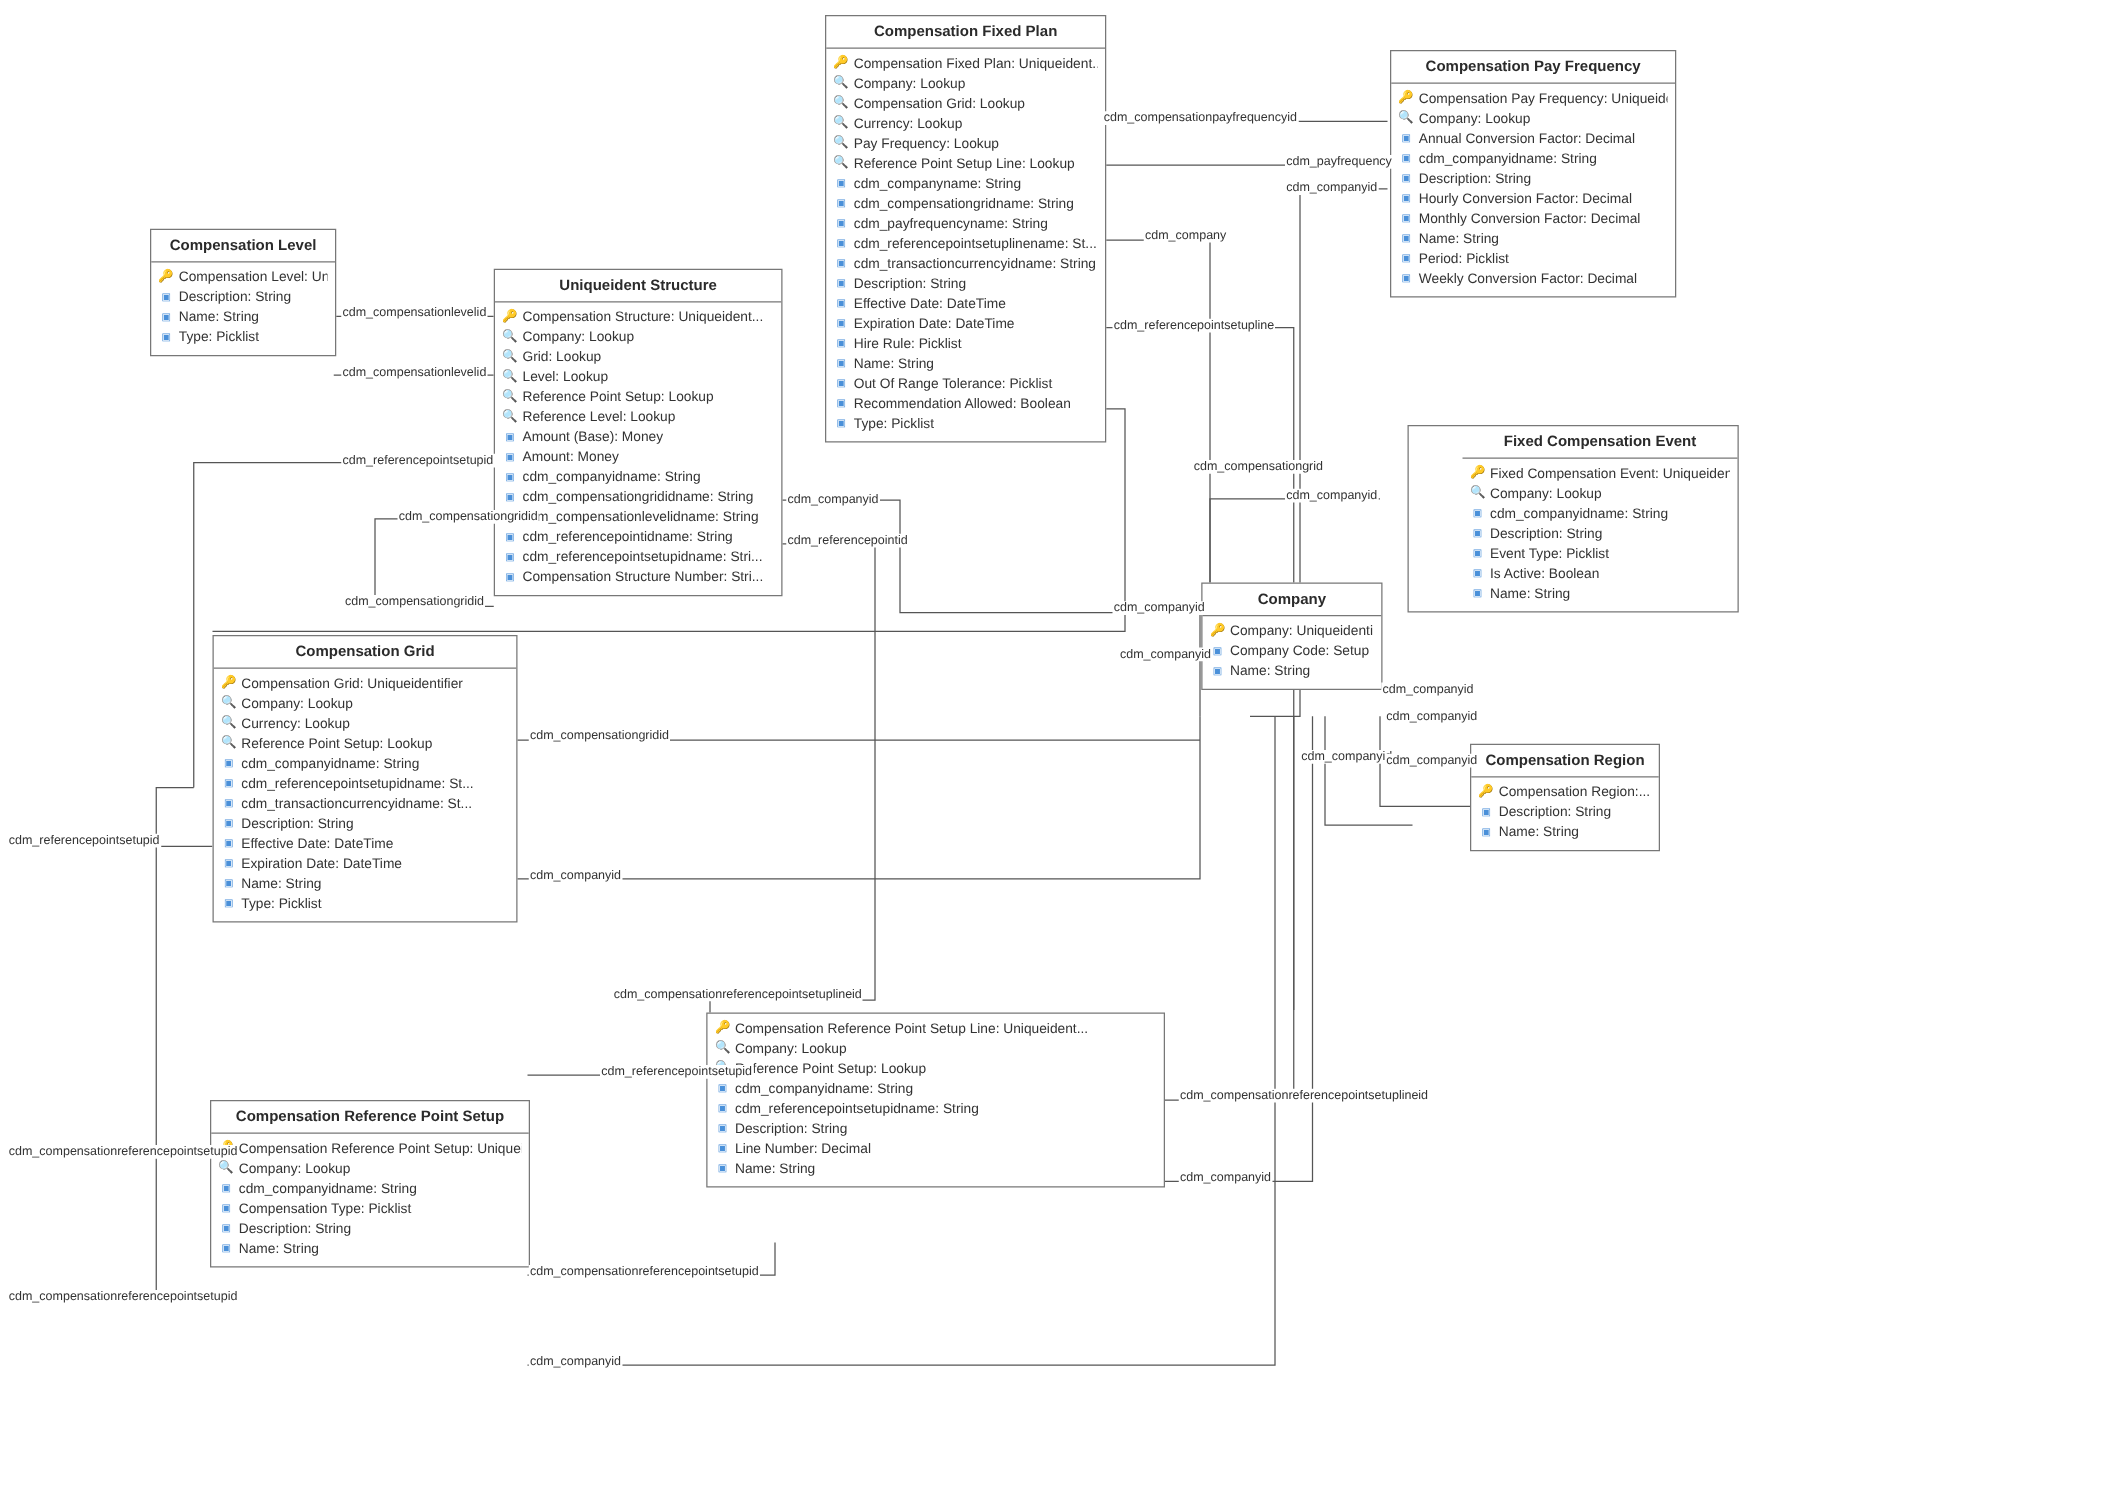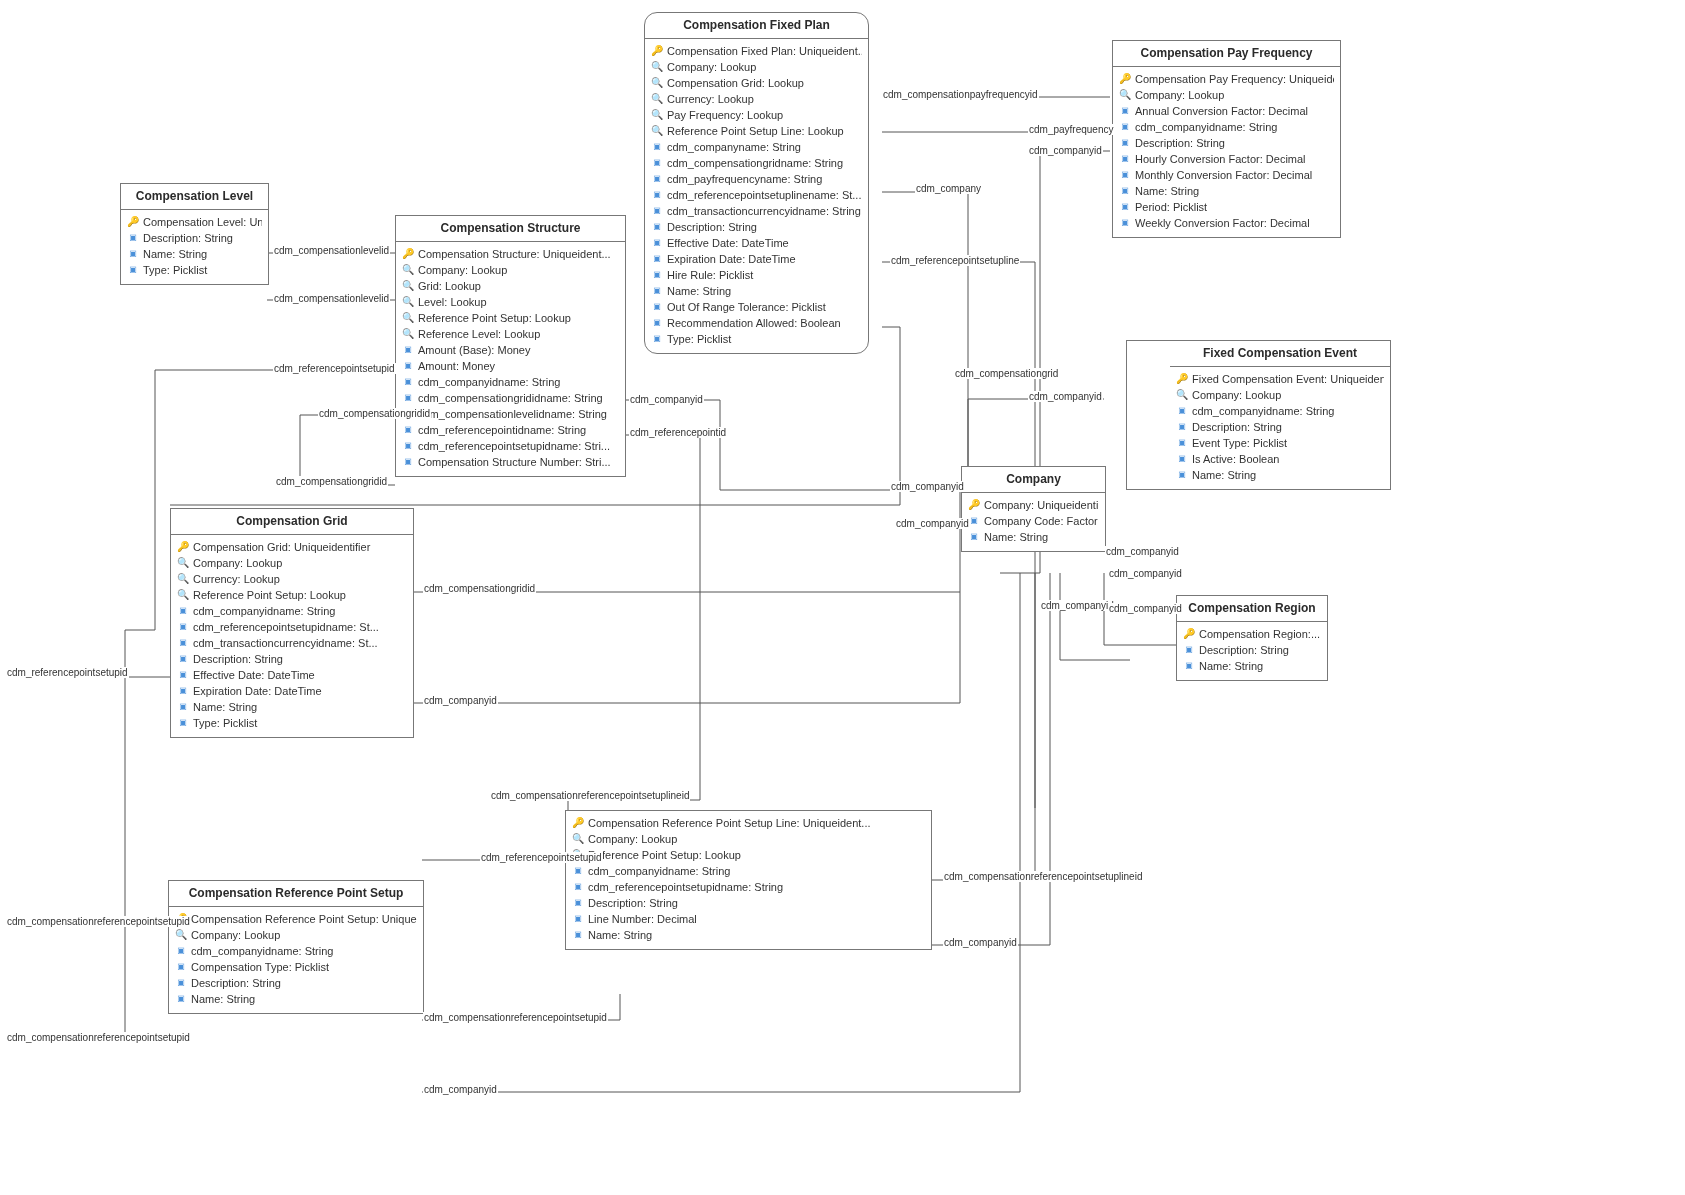--- a/index.html
+++ b/index.html
@@ -107,21 +107,21 @@
         <span class="icon field">▣</span>
         <span>Name: String</span>
       </div>
       <div class="attr">
         <span class="icon field">▣</span>
         <span>Type: Picklist</span>
       </div>
     </div>
   </div>
 <div class="entity" style="left:395px; top:215px; width:229px;">
-    <div class="entity-title">Compensation Structure</div>
+    <div class="entity-title">Uniqueident Structure</div>
     <div class="attr-list">
       <div class="attr">
         <span class="icon key">🔑</span>
         <span>Compensation Structure: Uniqueident...</span>
       </div>
       <div class="attr">
         <span class="icon lookup">🔍</span>
         <span>Company: Lookup</span>
       </div>
       <div class="attr">
@@ -167,21 +167,21 @@
       <div class="attr">
         <span class="icon field">▣</span>
         <span>cdm_referencepointsetupidname: Stri...</span>
       </div>
       <div class="attr">
         <span class="icon field">▣</span>
         <span>Compensation Structure Number: Stri...</span>
       </div>
     </div>
   </div>
-<div class="entity" style="left:644px; top:12px; width:223px;border-radius:13px;">
+<div class="entity" style="left:660px; top:12px; width:223px;">
     <div class="entity-title">Compensation Fixed Plan</div>
     <div class="attr-list">
       <div class="attr">
         <span class="icon key">🔑</span>
         <span>Compensation Fixed Plan: Uniqueident...</span>
       </div>
       <div class="attr">
         <span class="icon lookup">🔍</span>
         <span>Company: Lookup</span>
       </div>
@@ -335,21 +335,21 @@
   </div>
 <div class="entity" style="left:961px; top:466px; width:143px;">
     <div class="entity-title">Company</div>
     <div class="attr-list">
       <div class="attr">
         <span class="icon key">🔑</span>
         <span>Company: Uniqueidenti...</span>
       </div>
       <div class="attr">
         <span class="icon field">▣</span>
-        <span>Company Code: Factor</span>
+        <span>Company Code: Setup</span>
       </div>
       <div class="attr">
         <span class="icon field">▣</span>
         <span>Name: String</span>
       </div>
     </div>
   </div>
 <div class="entity" style="left:1176px; top:595px; width:150px;">
     <div class="entity-title">Compensation Region</div>
     <div class="attr-list">

